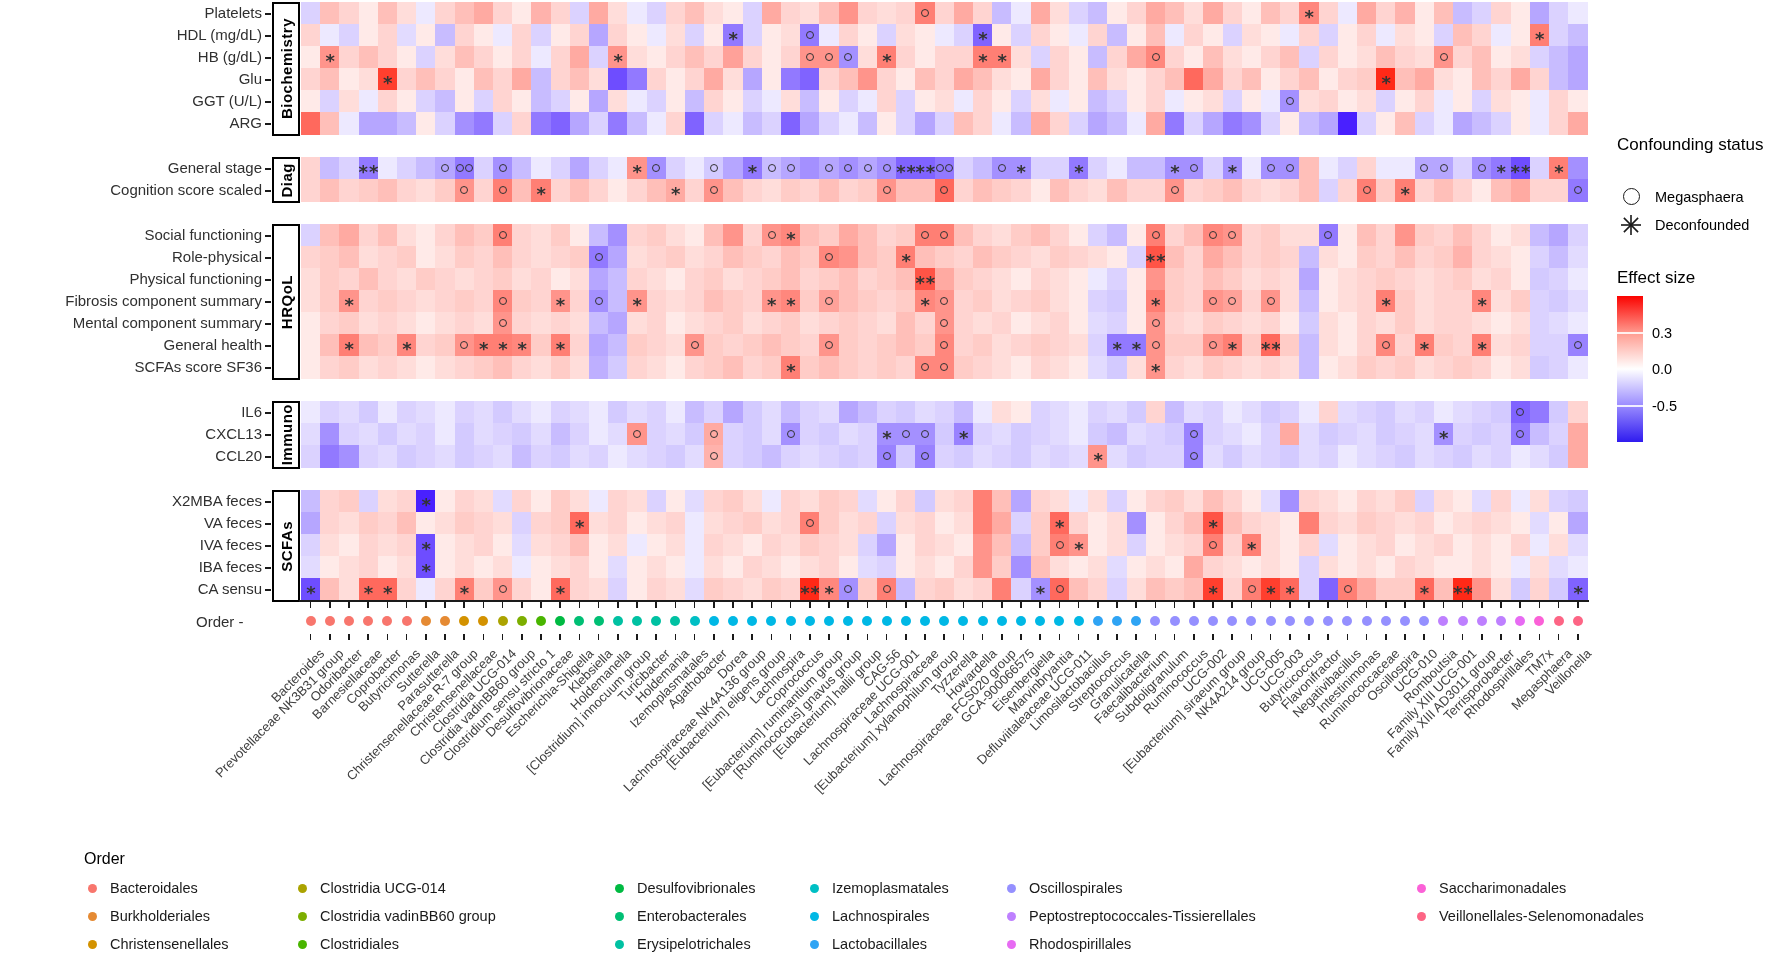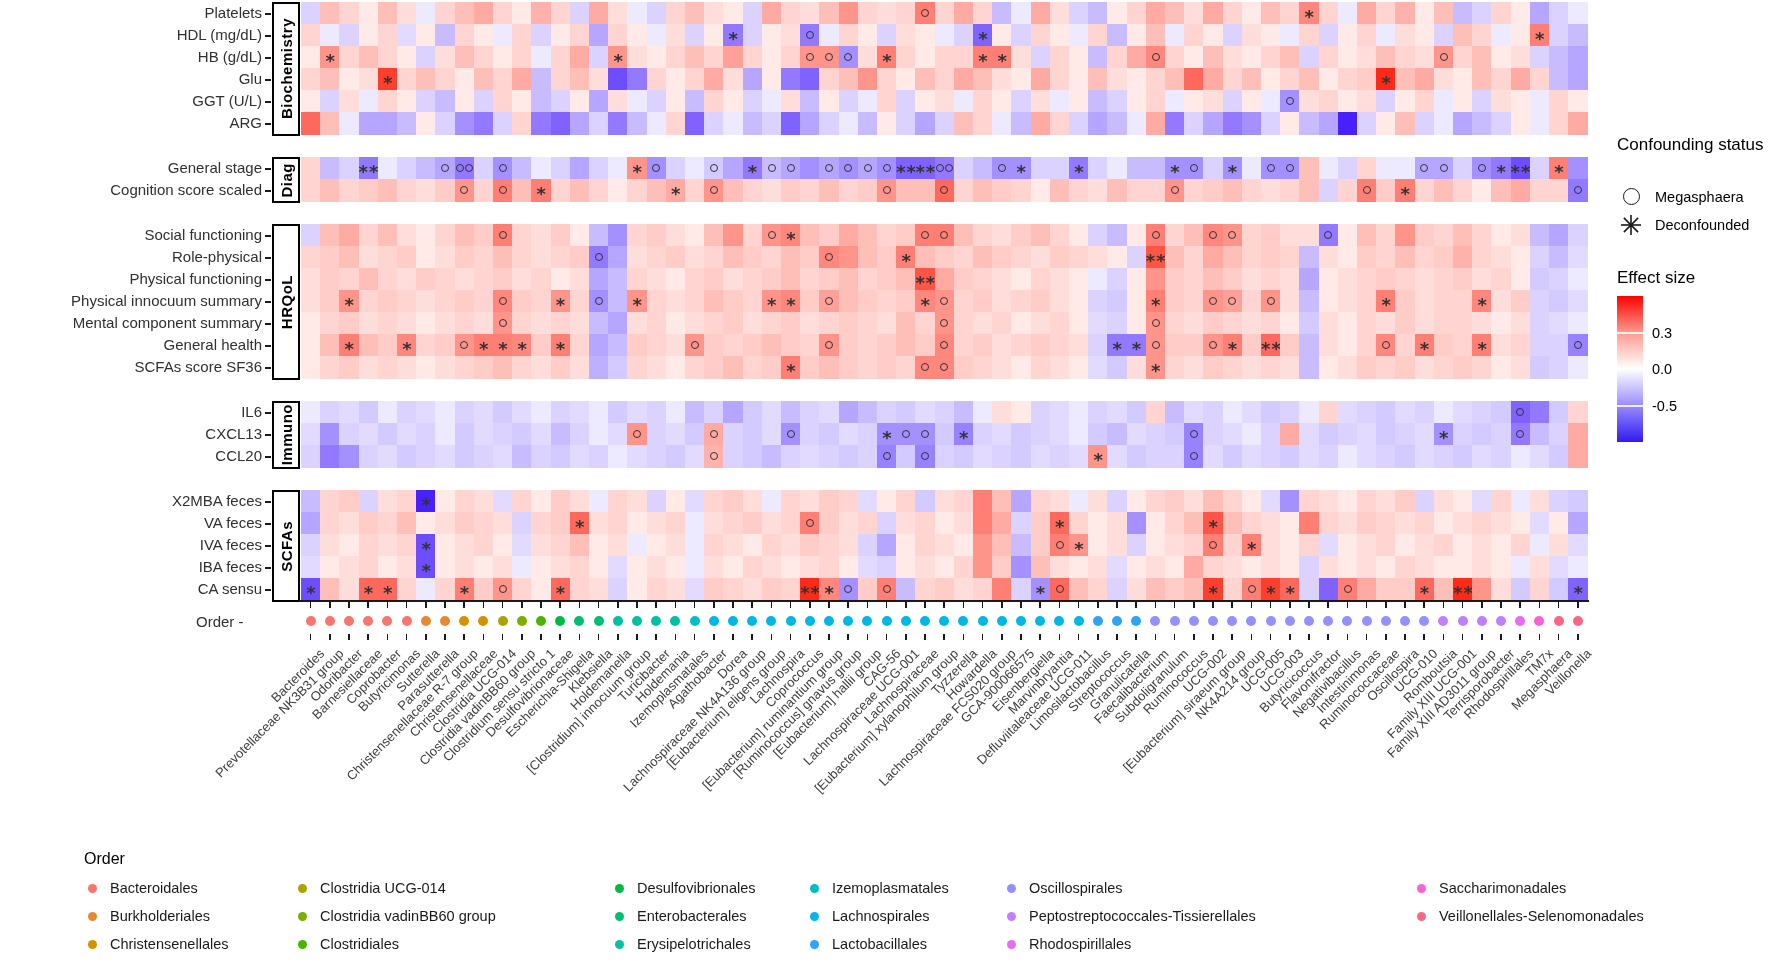--- a/index.html
+++ b/index.html
@@ -1931,21 +1931,21 @@
       <div class="rowlab" style="left: 0px; top: 159px; width: 262px;">General stage</div>
       <div class="rowtick" style="left: 265px; top: 168px;"></div>
       <div class="rowlab" style="left: 0px; top: 181px; width: 262px;">Cognition score scaled</div>
       <div class="rowtick" style="left: 265px; top: 190px;"></div>
       <div class="rowlab" style="left: 0px; top: 226px; width: 262px;">Social functioning</div>
       <div class="rowtick" style="left: 265px; top: 235px;"></div>
       <div class="rowlab" style="left: 0px; top: 248px; width: 262px;">Role-physical</div>
       <div class="rowtick" style="left: 265px; top: 257px;"></div>
       <div class="rowlab" style="left: 0px; top: 270px; width: 262px;">Physical functioning</div>
       <div class="rowtick" style="left: 265px; top: 279px;"></div>
-      <div class="rowlab" style="left: 0px; top: 292px; width: 262px;">Physical innocuum summary</div>
+      <div class="rowlab" style="left: 0px; top: 292px; width: 262px;">Fibrosis component summary</div>
       <div class="rowtick" style="left: 265px; top: 301px;"></div>
       <div class="rowlab" style="left: 0px; top: 314px; width: 262px;">Mental component summary</div>
       <div class="rowtick" style="left: 265px; top: 323px;"></div>
       <div class="rowlab" style="left: 0px; top: 336px; width: 262px;">General health</div>
       <div class="rowtick" style="left: 265px; top: 345px;"></div>
       <div class="rowlab" style="left: 0px; top: 358px; width: 262px;">SCFAs score SF36</div>
       <div class="rowtick" style="left: 265px; top: 367px;"></div>
       <div class="rowlab" style="left: 0px; top: 403px; width: 262px;">IL6</div>
       <div class="rowtick" style="left: 265px; top: 412px;"></div>
       <div class="rowlab" style="left: 0px; top: 425px; width: 262px;">CXCL13</div>

